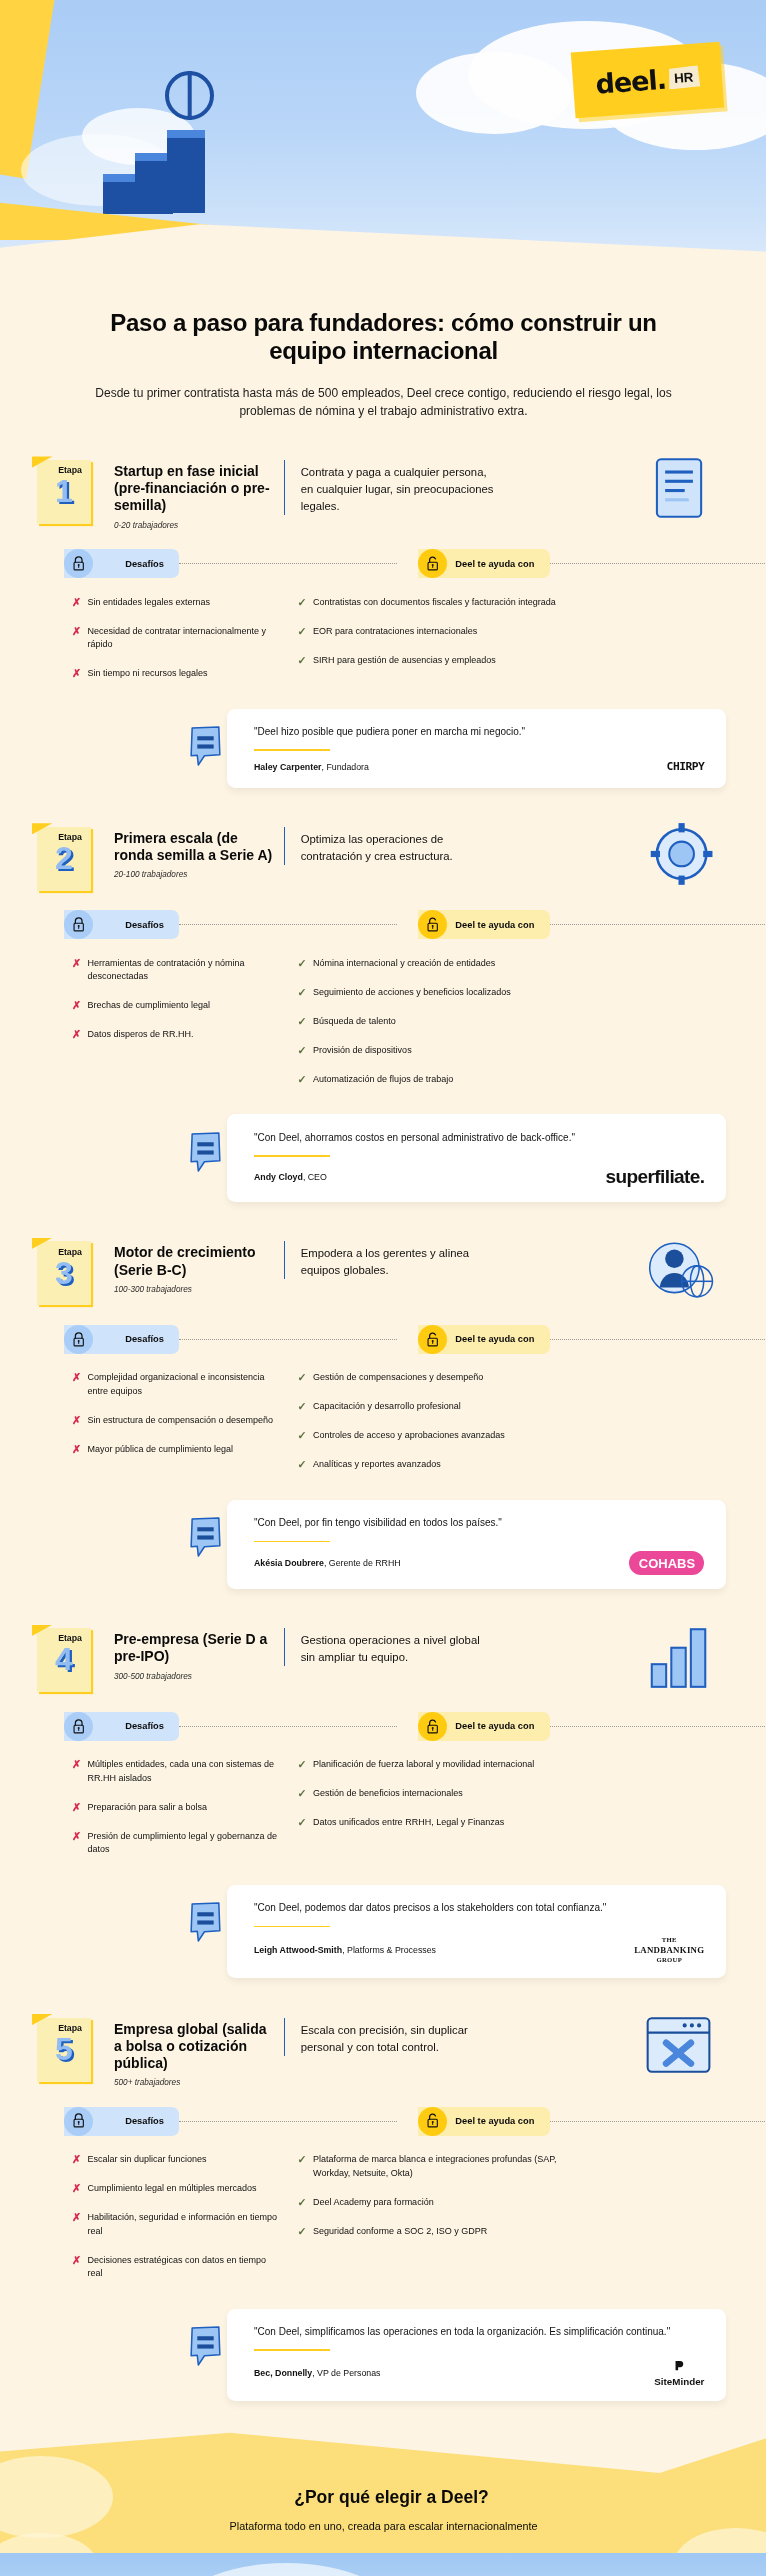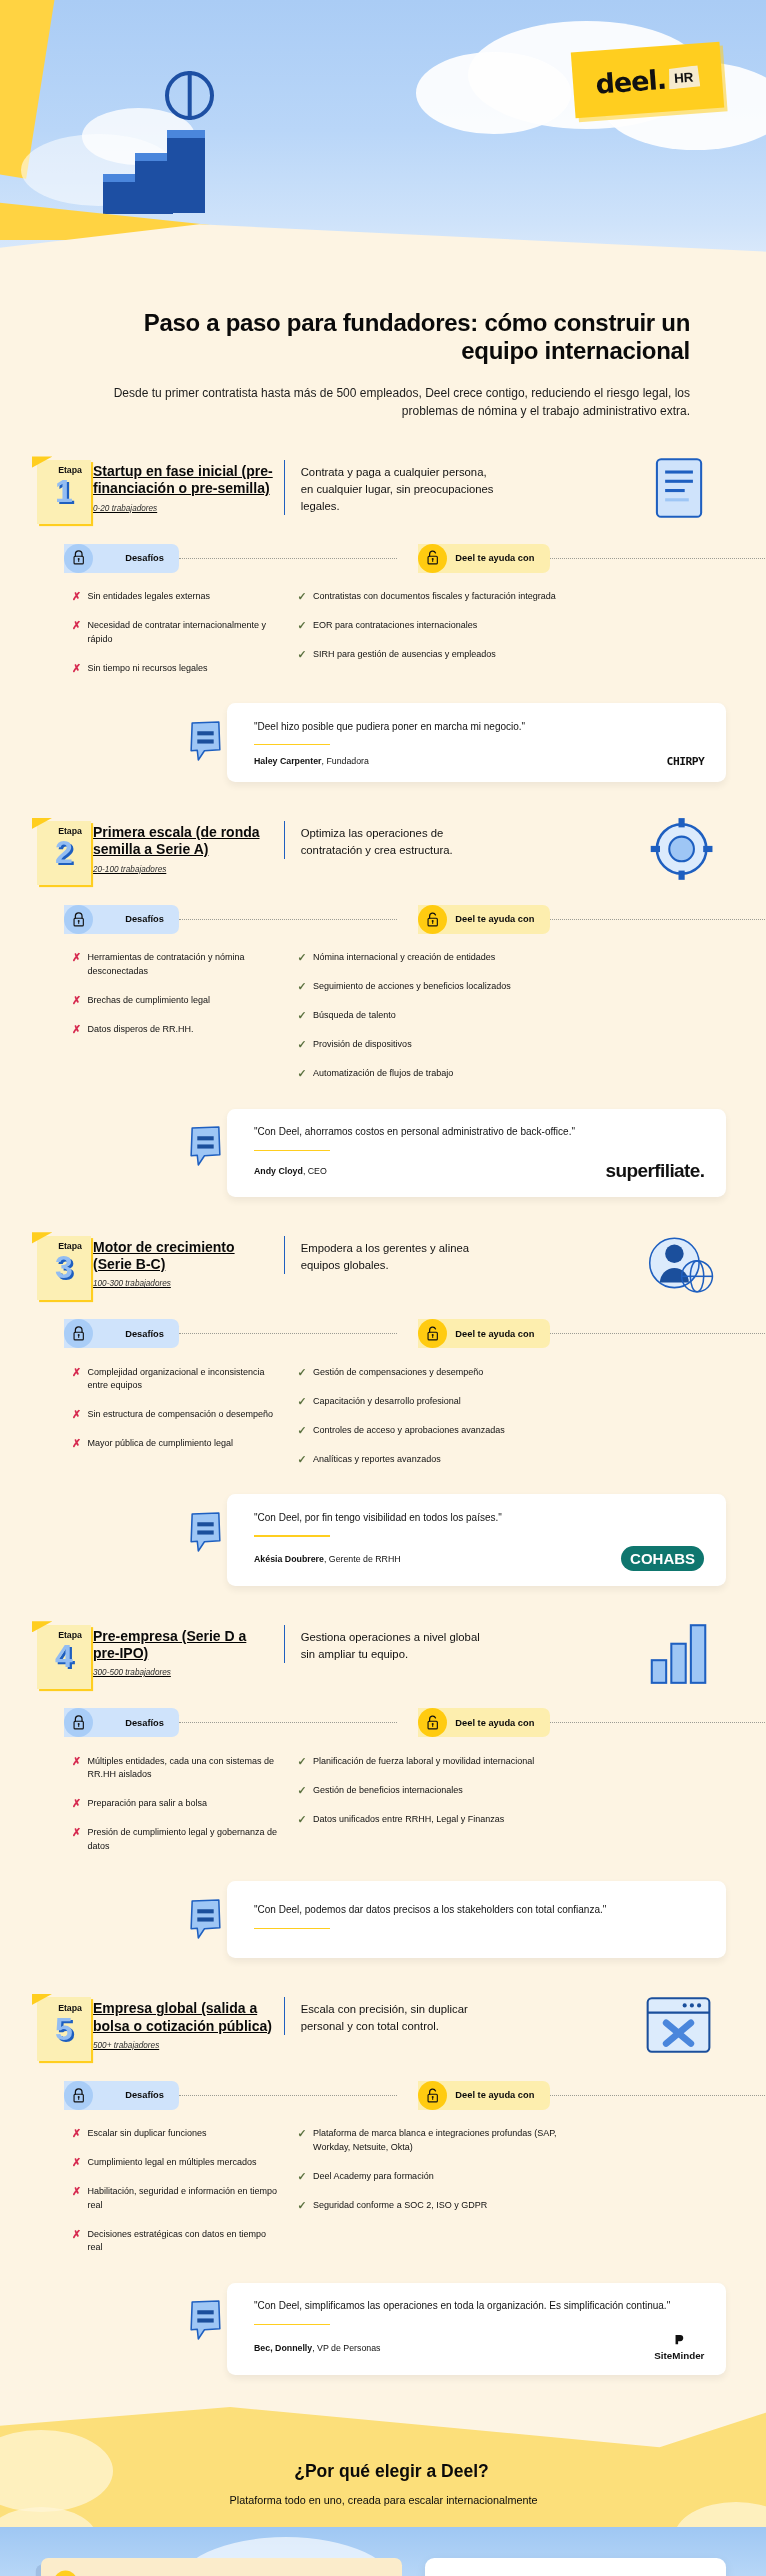--- a/index.html
+++ b/index.html
@@ -101,21 +101,21 @@
     font-size: 13.4px;
     font-weight: 700;
     color: #111;
     clip-path: polygon(6% 8%, 96% 0%, 100% 96%, 2% 100%);
   }
 
   
   .header-block {
     background: #FDF4E3;
     padding: 19.6px 77px 18.5px 77px;
-    text-align: right;
+    text-align: center;
   }
   .main-title {
     font-size: 24px;
     font-weight: 700;
     line-height: 1.2;
     color: #0A0A0A;
     letter-spacing: -0.3px;
   }
   .main-sub {
     margin-top: 17.5px;
@@ -157,21 +157,21 @@
   .badge-label { font-size: 8.8px; font-weight: 700; color:#111; letter-spacing:-0.1px;padding-left:12px; }
   .badge-num {
     font-size: 32px;
     font-weight: 700;
     line-height: .95;
     color:#93BDF2;
     text-shadow: 2.1px 2.1px 0 #1E5FC0;
     margin-top: 1px;
   }
 
-  .stage-title-wrap { flex: 0 0 185px; padding-left: 2px; padding-top: 3.1px; text-decoration: underline; }
+  .stage-title-wrap { flex: 0 0 185px; padding-left: 23px; padding-top: 3.1px; }
   .stage-title {
     font-size: 14px; font-weight: 700; line-height: 1.22; color:#0A0A0A;
   }
   .stage-count {
     margin-top: 6.2px; font-size: 8.2px; font-style: italic; color:#2A2A2A;
   }
 
   .stage-desc-wrap {
     flex: 1;
     padding-left: 15.5px;
@@ -274,21 +274,21 @@
   }
   .quote-text { font-size: 10px; line-height: 1.6; color:#111; }
   .quote-rule { width: 76px; height: 1.5px; background:#FFCE1F; margin: 9.3px 0 9.3px 0; }
   .quote-foot { display:flex; align-items:center; justify-content: space-between; gap: 10.3px; }
   .quote-author { font-size: 8.8px; color:#111; }
   .quote-author b { font-weight: 700; }
   .brand { font-weight: 700; color: #111; font-size: 10.3px; }
   .brand.chirpy { font-family:"DejaVu Sans Mono", monospace; letter-spacing:-0.5px; font-size:11.3px;text-align:center; }
   .brand.superfiliate { font-size: 19px; letter-spacing:-0.6px; }
   .brand.cohabs {
-    background:#0f766e; color:#fff; padding: 4.1px 9.3px; border-radius: 20.6px; font-size: 15px;
+    background:#ec4899; color:#fff; padding: 4.1px 9.3px; border-radius: 20.6px; font-size: 13px;
   }
   .brand.landbanking {
     font-family:"Liberation Serif", serif; font-size: 6.7px; line-height:1.25; text-align:center; letter-spacing:0.3px;
   }
   .brand.landbanking .big { font-size: 8.8px; display:block; }
   .brand.siteminder { display:flex; align-items:center; gap:4.1px; font-size: 9.8px; flex-direction: column; }
 
   
   .why {
     position: relative;
@@ -780,20 +780,24 @@
           <div class="testimonial">
             <span class="quote-icon">
               <svg width="34" height="41" viewBox="0 0 66 80">
                 <path d="M6 4 L58 2 L60 56 L30 58 L18 76 L16 57 L4 58 Z" fill="#9EC6F5" stroke="#1E5FC0" stroke-width="3" stroke-linejoin="round"></path>
                 <rect x="16" y="20" width="32" height="8" fill="#1B4F9C"></rect>
                 <rect x="16" y="36" width="32" height="8" fill="#1B4F9C"></rect>
               </svg>
             </span>
             <div class="quote-text">"Con Deel, podemos dar datos precisos a los stakeholders con total confianza."</div>
             <div class="quote-rule"></div>
+            <div class="quote-foot">
+              <div class="quote-author"><b>Leigh Attwood-Smith</b>, <span>Platforms &amp; Processes</span></div>
+              <div class="brand landbanking">THE<span class="big">LANDBANKING</span>GROUP</div>
+            </div>
           </div>
         </div>
       </div>
       <div class="stage">
         <div class="stage-head">
           <div class="badge">
             <div class="badge-label">Etapa</div>
             <div class="badge-num">5</div>
           </div>
           <div class="stage-title-wrap">

